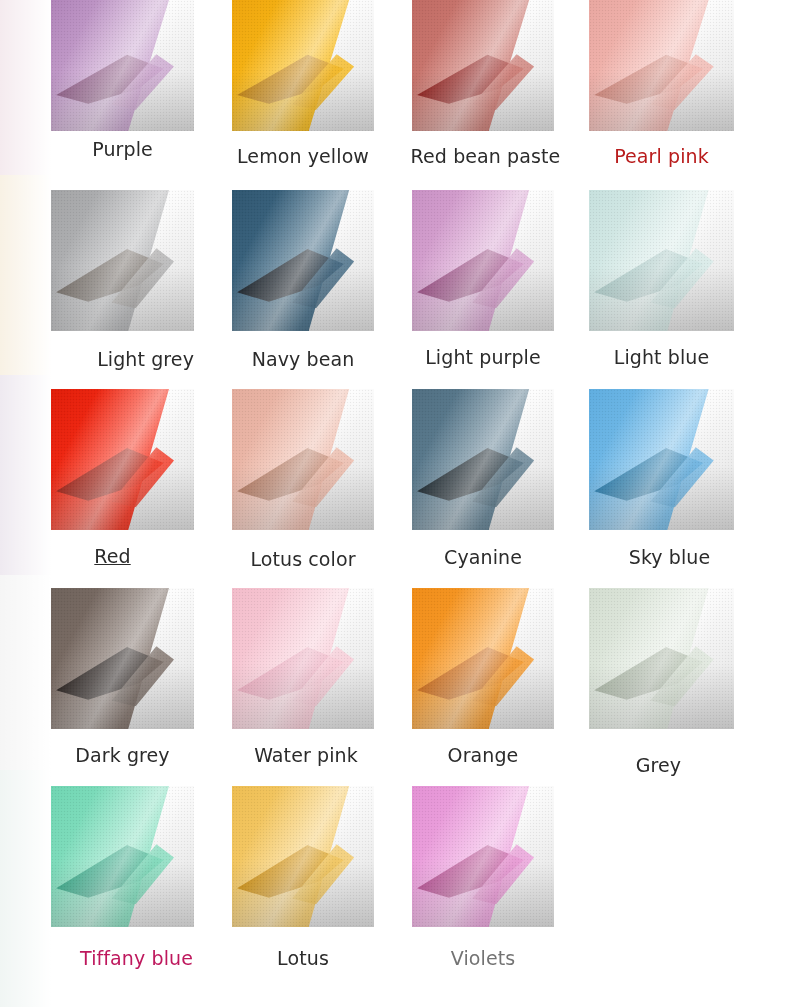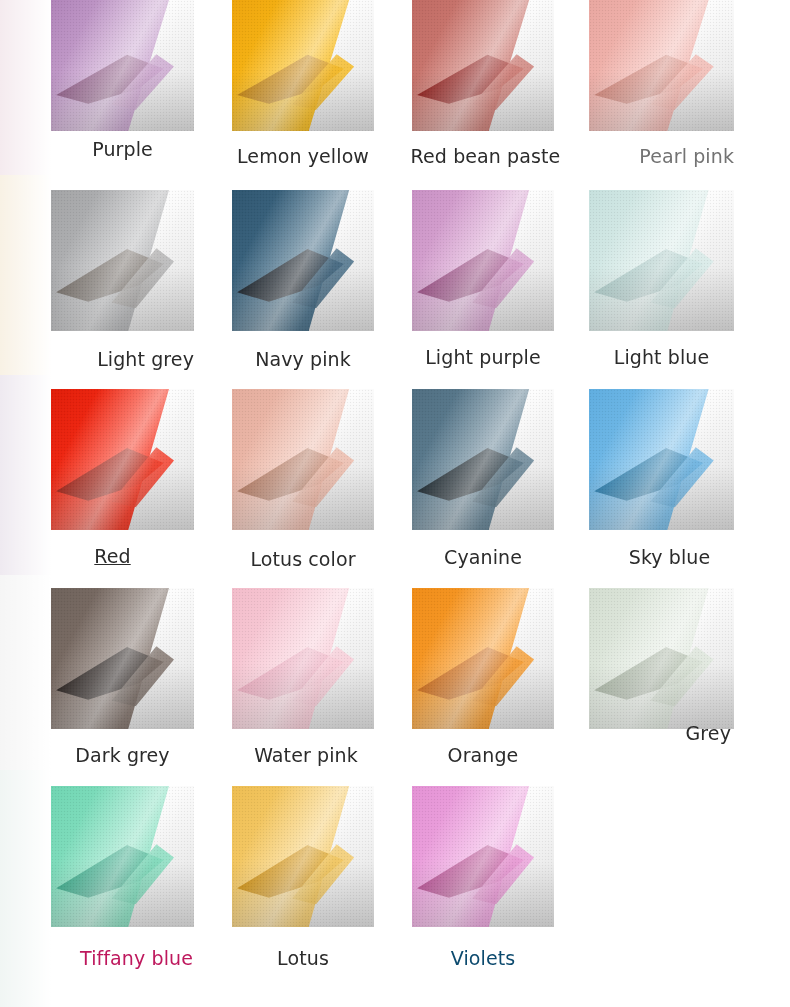--- a/index.html
+++ b/index.html
@@ -184,21 +184,21 @@
         <div class="sheet">
           <div class="base" style="background: linear-gradient(125deg, rgb(232, 166, 159) 0%, rgb(242, 183, 176) 42%, rgb(242, 183, 176) 70%, rgb(232, 166, 159) 100%);"></div>
           <div class="backdrop"></div>
           <div class="curl" style="background: linear-gradient(100deg, rgb(207, 130, 118) 0%, rgb(207, 130, 118) 55%, rgb(238, 173, 163) 100%);"></div>
           <div class="lip" style="background: linear-gradient(100deg, rgb(238, 173, 163) 0%, rgb(242, 183, 176) 100%);"></div>
           <div class="sheen"></div>
           <div class="shade"></div>
           <div class="grain"></div>
         </div>
       </div>
-      <div class="swatch-label" style="left: 589px; top: 145px; width: 145px; color: #737373; text-align: right;">Pearl pink</div>
+      <div class="swatch-label" style="left: 589px; top: 145px; width: 145px; color: #b91c1c;">Pearl pink</div>
     </div>
     <div class="swatch-cell" style="left: 0px; top: 0px; width: 790px; height: 0px;">
       <div class="swatch-img" style="position: absolute; left: 51px; top: 190px; width: 143px; height: 141px;">
         <div class="sheet">
           <div class="base" style="background: linear-gradient(125deg, rgb(162, 163, 165) 0%, rgb(180, 181, 183) 42%, rgb(180, 181, 183) 70%, rgb(162, 163, 165) 100%);"></div>
           <div class="backdrop"></div>
           <div class="curl" style="background: linear-gradient(100deg, rgb(111, 104, 98) 0%, rgb(111, 104, 98) 55%, rgb(151, 145, 139) 100%);"></div>
           <div class="lip" style="background: linear-gradient(100deg, rgb(151, 145, 139) 0%, rgb(180, 181, 183) 100%);"></div>
           <div class="sheen"></div>
           <div class="shade"></div>
@@ -212,21 +212,21 @@
         <div class="sheet">
           <div class="base" style="background: linear-gradient(125deg, rgb(47, 86, 112) 0%, rgb(61, 103, 130) 42%, rgb(61, 103, 130) 70%, rgb(47, 86, 112) 100%);"></div>
           <div class="backdrop"></div>
           <div class="curl" style="background: linear-gradient(100deg, rgb(10, 19, 28) 0%, rgb(10, 19, 28) 55%, rgb(43, 79, 105) 100%);"></div>
           <div class="lip" style="background: linear-gradient(100deg, rgb(43, 79, 105) 0%, rgb(61, 103, 130) 100%);"></div>
           <div class="sheen"></div>
           <div class="shade"></div>
           <div class="grain"></div>
         </div>
       </div>
-      <div class="swatch-label" style="left: 232px; top: 348px; width: 142px; color: rgb(43, 43, 43);">Navy pink</div>
+      <div class="swatch-label" style="left: 232px; top: 348px; width: 142px; color: rgb(43, 43, 43);">Navy bean</div>
     </div>
     <div class="swatch-cell" style="left: 0px; top: 0px; width: 790px; height: 0px;">
       <div class="swatch-img" style="position: absolute; left: 412px; top: 190px; width: 142px; height: 141px;">
         <div class="sheet">
           <div class="base" style="background: linear-gradient(125deg, rgb(200, 144, 196) 0%, rgb(217, 166, 210) 42%, rgb(217, 166, 210) 70%, rgb(200, 144, 196) 100%);"></div>
           <div class="backdrop"></div>
           <div class="curl" style="background: linear-gradient(100deg, rgb(149, 69, 126) 0%, rgb(149, 69, 126) 55%, rgb(197, 132, 182) 100%);"></div>
           <div class="lip" style="background: linear-gradient(100deg, rgb(197, 132, 182) 0%, rgb(217, 166, 210) 100%);"></div>
           <div class="sheen"></div>
           <div class="shade"></div>
@@ -352,21 +352,21 @@
         <div class="sheet">
           <div class="base" style="background: linear-gradient(125deg, rgb(211, 221, 208) 0%, rgb(226, 234, 224) 42%, rgb(226, 234, 224) 70%, rgb(211, 221, 208) 100%);"></div>
           <div class="backdrop"></div>
           <div class="curl" style="background: linear-gradient(100deg, rgb(168, 180, 163) 0%, rgb(168, 180, 163) 55%, rgb(195, 207, 190) 100%);"></div>
           <div class="lip" style="background: linear-gradient(100deg, rgb(195, 207, 190) 0%, rgb(226, 234, 224) 100%);"></div>
           <div class="sheen"></div>
           <div class="shade"></div>
           <div class="grain"></div>
         </div>
       </div>
-      <div class="swatch-label" style="left: 586px; top: 722px; width: 145px; color: rgb(43, 43, 43); text-align: right;">Grey</div>
+      <div class="swatch-label" style="left: 586px; top: 754px; width: 145px; color: rgb(43, 43, 43);">Grey</div>
     </div>
     <div class="swatch-cell" style="left: 0px; top: 0px; width: 790px; height: 0px;">
       <div class="swatch-img" style="position: absolute; left: 51px; top: 786px; width: 143px; height: 141px;">
         <div class="sheet">
           <div class="base" style="background: linear-gradient(125deg, rgb(111, 213, 178) 0%, rgb(134, 223, 192) 42%, rgb(134, 223, 192) 70%, rgb(111, 213, 178) 100%);"></div>
           <div class="backdrop"></div>
           <div class="curl" style="background: linear-gradient(100deg, rgb(50, 166, 132) 0%, rgb(50, 166, 132) 55%, rgb(94, 200, 164) 100%);"></div>
           <div class="lip" style="background: linear-gradient(100deg, rgb(94, 200, 164) 0%, rgb(134, 223, 192) 100%);"></div>
           <div class="sheen"></div>
           <div class="shade"></div>
@@ -394,15 +394,15 @@
         <div class="sheet">
           <div class="base" style="background: linear-gradient(125deg, rgb(227, 145, 212) 0%, rgb(237, 164, 222) 42%, rgb(237, 164, 222) 70%, rgb(227, 145, 212) 100%);"></div>
           <div class="backdrop"></div>
           <div class="curl" style="background: linear-gradient(100deg, rgb(180, 73, 143) 0%, rgb(180, 73, 143) 55%, rgb(218, 121, 189) 100%);"></div>
           <div class="lip" style="background: linear-gradient(100deg, rgb(218, 121, 189) 0%, rgb(237, 164, 222) 100%);"></div>
           <div class="sheen"></div>
           <div class="shade"></div>
           <div class="grain"></div>
         </div>
       </div>
-      <div class="swatch-label" style="left: 412px; top: 947px; width: 142px; color: #0c4a6e;">Violets</div>
+      <div class="swatch-label" style="left: 412px; top: 947px; width: 142px; color: #737373;">Violets</div>
     </div>
   </div>
 
 </body></html>

